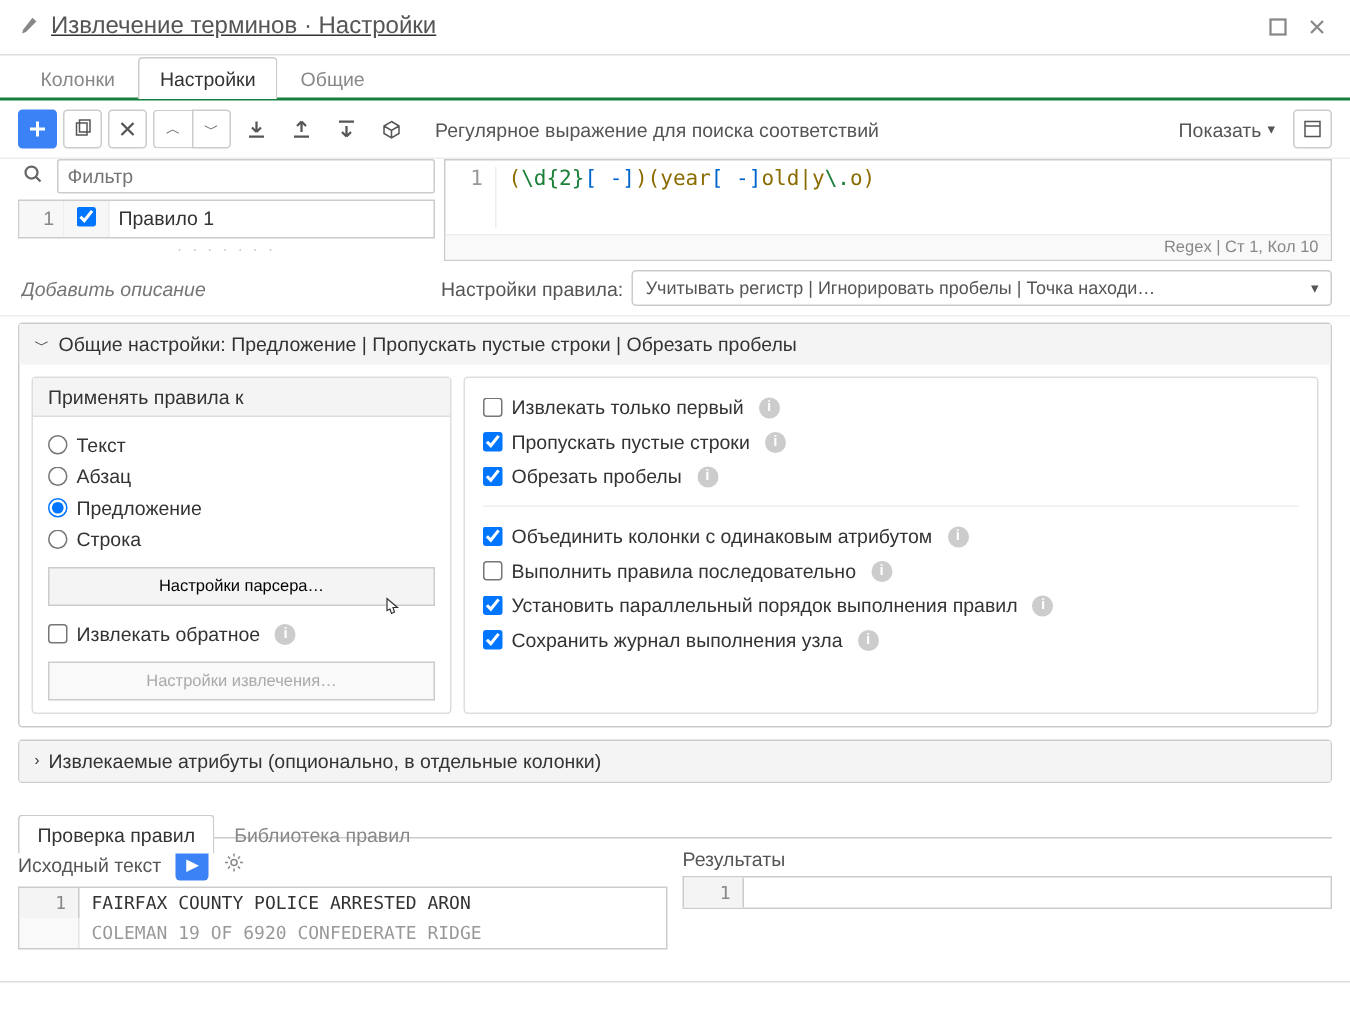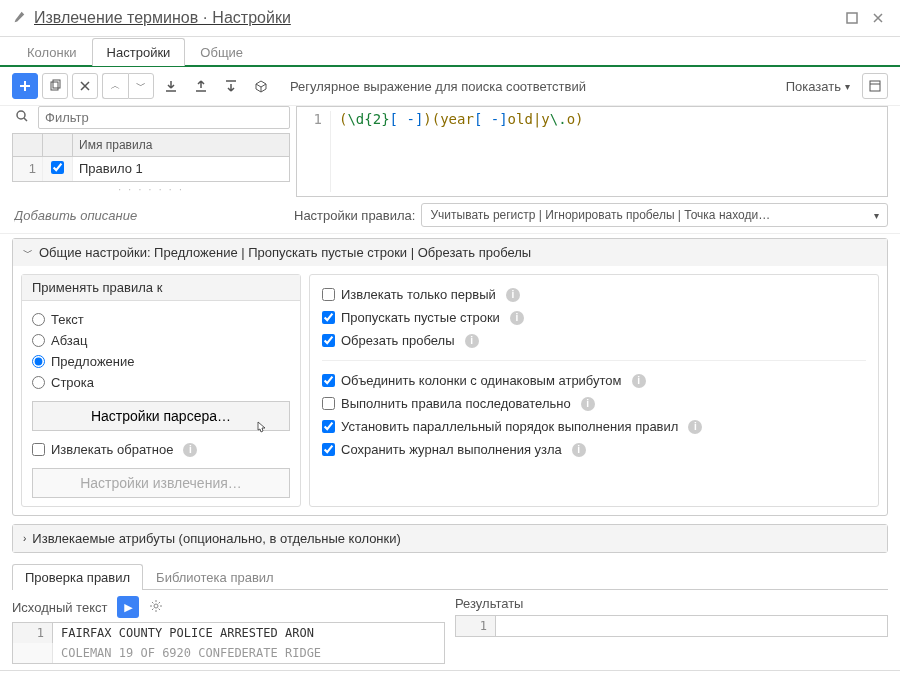--- a/index.html
+++ b/index.html
@@ -51,30 +51,30 @@
 .rule-settings-label { color: #555; margin-left: 6px; }
 .rule-settings-bar { flex: 1; border: 1px solid #ccc; border-radius: 3px; padding: 4px 8px; font-size: 12px; color: #555; display: flex; align-items: center; gap: 4px; overflow: hidden; white-space: nowrap; }
 .collapsible { margin: 4px 12px; border: 1px solid #ccc; border-radius: 3px; }
 .collapsible .chead { padding: 6px 10px; background: #f4f4f4; font-size: 13px; display: flex; align-items: center; gap: 6px; cursor: pointer; }
 .collapsible .cbody { padding: 8px; display: flex; gap: 8px; }
 .panel-left { width: 280px; border: 1px solid #ddd; border-radius: 3px; }
 .panel-left .phead { background: #f4f4f4; padding: 5px 10px; border-bottom: 1px solid #ddd; font-size: 13px; }
 .panel-left .pbody { padding: 8px 10px; }
 .radio-row, .check-row { display: flex; align-items: center; gap: 6px; padding: 3px 0; font-size: 13px; }
 .radio-row input, .check-row input { margin: 0; }
-.settings-btn { width: 100%; padding: 6px; margin-top: 8px; border: 1px solid #ccc; background: #f4f4f4; cursor: pointer; font-size: 14px; position: relative; }
+.settings-btn { width: 100%; padding: 6px; margin-top: 8px; border: 1px solid #ccc; background: #f4f4f4; cursor: pointer; font-size: 11px; position: relative; }
 .settings-btn.disabled { color: #aaa; background: #f9f9f9; }
 .info-icon { width: 14px; height: 14px; display: inline-flex; align-items: center; justify-content: center; border-radius: 50%; background: #ccc; color: #fff; font-size: 10px; font-weight: bold; margin-left: 4px; }
 .panel-right { flex: 1; border: 1px solid #ddd; border-radius: 3px; padding: 8px 12px; }
 .panel-right .check-row { padding: 4px 0; }
 .panel-right hr { border: none; border-top: 1px solid #eee; margin: 8px 0; }
 .collapsible2 { margin: 4px 12px; border: 1px solid #ccc; border-radius: 3px; }
 .collapsible2 .chead { padding: 6px 10px; background: #f4f4f4; font-size: 13px; display: flex; align-items: center; gap: 6px; cursor: pointer; }
 .bottom-tabs { display: flex; border-bottom: 1px solid #ccc; margin: 6px 12px 0 12px; }
-.btab { padding: 5px 12px; color: #888; cursor: pointer; border: 1px solid transparent; border-bottom: none; position: relative; top: 1px; font-size: 13px; }
+.btab { padding: 5px 12px; color: #888; cursor: pointer; border: 1px solid transparent; border-bottom: none; position: relative; top: 11px; font-size: 13px; }
 .btab.active { color: #333; border-color: #ccc; background: #fff; border-radius: 3px 3px 0 0; }
 .preview-row { display: flex; padding: 6px 12px; gap: 10px; }
 .preview-col { flex: 1; }
 .preview-head { display: flex; align-items: center; gap: 10px; font-size: 13px; color: #555; padding-bottom: 4px; }
 .play-btn { width: 22px; height: 22px; background: #3b82f6; color: #fff; display: flex; align-items: center; justify-content: center; border-radius: 3px; cursor: pointer; font-size: 11px; }
 .gear-btn { color: #888; cursor: pointer; }
 .preview-table { border: 1px solid #ccc; font-family: monospace; font-size: 12px; }
 .preview-table .prow { display: flex; }
 .preview-table .pnum { width: 40px; text-align: right; padding: 3px 8px; background: #f4f4f4; border-right: 1px solid #ccc; color: #888; }
 .preview-table .ptext { flex: 1; padding: 3px 8px; white-space: nowrap; overflow: hidden; }
@@ -174,38 +174,34 @@
   <div class="main-row">
     <div class="left-col">
       <div class="search-row">
         <span class="search-icon"><svg class="icon" viewBox="0 0 14 14">
               <circle cx="6" cy="6" r="4" fill="none" stroke="currentColor" stroke-width="1.5"></circle>
               <line x1="9" y1="9" x2="12" y2="12" stroke="currentColor" stroke-width="1.5"></line>
             </svg></span>
         <input class="filter-input" placeholder="Фильтр" style="">
       </div>
       <div class="rules-table">
-        <div class="header-row">
-          <div class="hcell num"></div>
-          <div class="hcell chk"></div>
-          <div class="hcell name">Имя правила</div>
-        </div>
         <div class="data-row">
           <div class="dcell num">1</div>
           <div class="dcell chk"><input type="checkbox" checked="" style=""></div>
           <div class="dcell name">Правило 1</div>
         </div>
       </div>
       <div class="dots">· · · · · · ·</div>
     </div>
     <div class="right-col">
       <div class="code-area">
         <div class="gutter">1</div>
         <div class="code-line"><span style="color:#8b6c00">(</span><span class="regex-part1">\d{2}</span><span style="color:#0066cc">[ -]</span><span style="color:#8b6c00">)(</span><span class="regex-lit">year</span><span style="color:#0066cc">[ -]</span><span class="regex-lit">old</span><span style="color:#8b6c00">|</span><span class="regex-lit">y</span><span style="color:#1a7f37">\.</span><span class="regex-lit">o</span><span style="color:#8b6c00">)</span></div>
       </div>
+      <div class="status-bar">Regex | Ст 1, Кол 10</div>
     </div>
   </div>
 
   <div class="desc-row">
     <input class="desc-input" placeholder="Добавить описание" style="">
     <span class="rule-settings-label">Настройки правила:</span>
     <div class="rule-settings-bar">
       <span>Учитывать регистр | Игнорировать пробелы | Точка находи…</span>
       <span style="margin-left:auto" class="chev">▾</span>
     </div>

